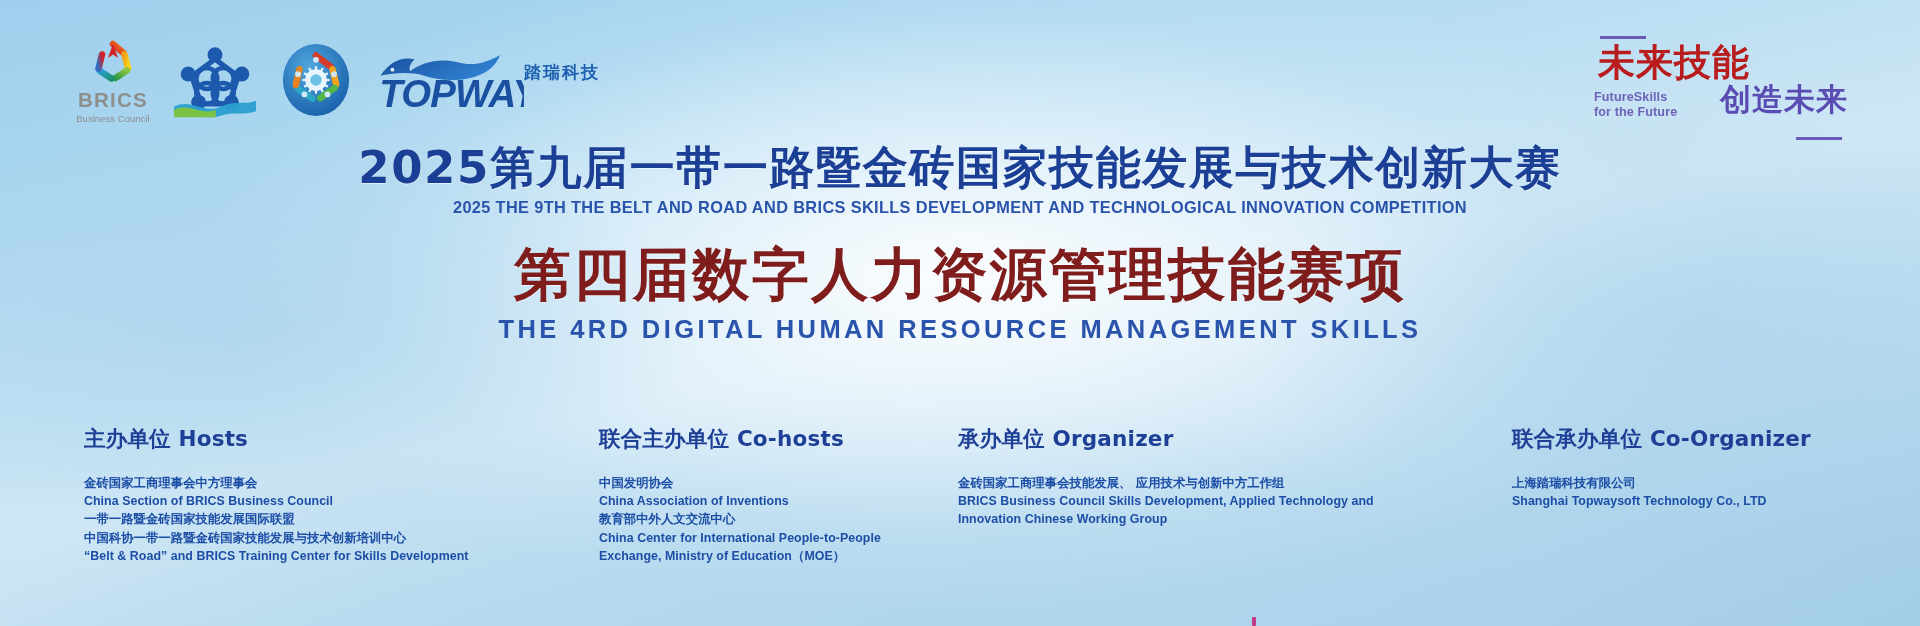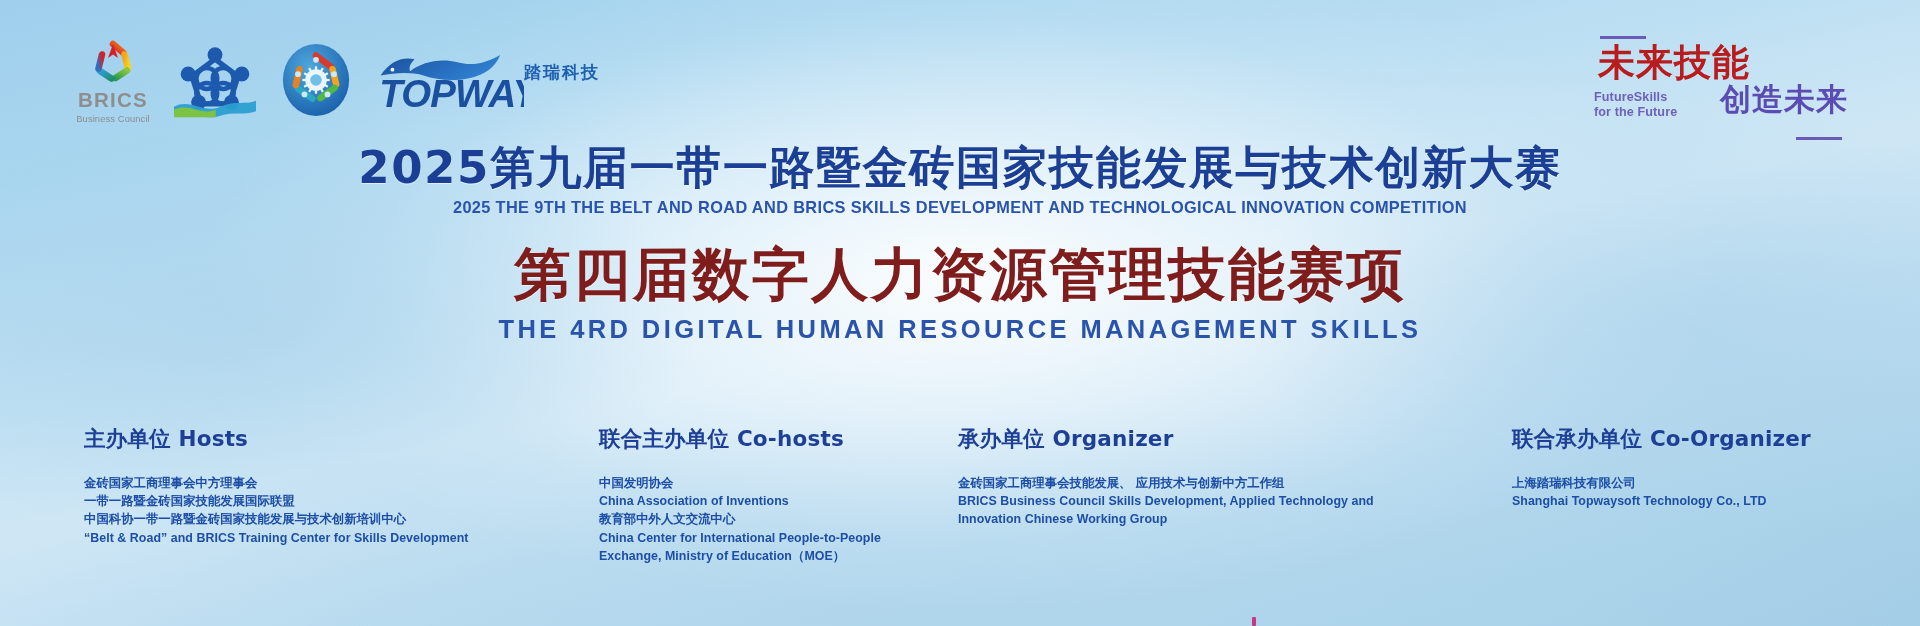--- a/index.html
+++ b/index.html
@@ -294,20 +294,21 @@
   <div id="sub-title-cn">第四届数字人力资源管理技能赛项</div>
   <div id="sub-title-en">THE 4RD DIGITAL HUMAN RESOURCE MANAGEMENT SKILLS</div>
 </div>
 
 <div id="organizers">
 
   <div class="org-col c0">
     <div class="org-head">主办单位 Hosts</div>
     <div class="org-body">
       <div class="org-line">金砖国家工商理事会中方理事会</div>
+      <div class="org-line en">China Section of BRICS Business Council</div>
       <div class="org-line">一带一路暨金砖国家技能发展国际联盟</div>
       <div class="org-line">中国科协一带一路暨金砖国家技能发展与技术创新培训中心</div>
       <div class="org-line en">“Belt &amp; Road” and BRICS Training Center for Skills Development</div>
     </div>
   </div>
 
   <div class="org-col c1">
     <div class="org-head">联合主办单位 Co-hosts</div>
     <div class="org-body">
       <div class="org-line">中国发明协会</div>

